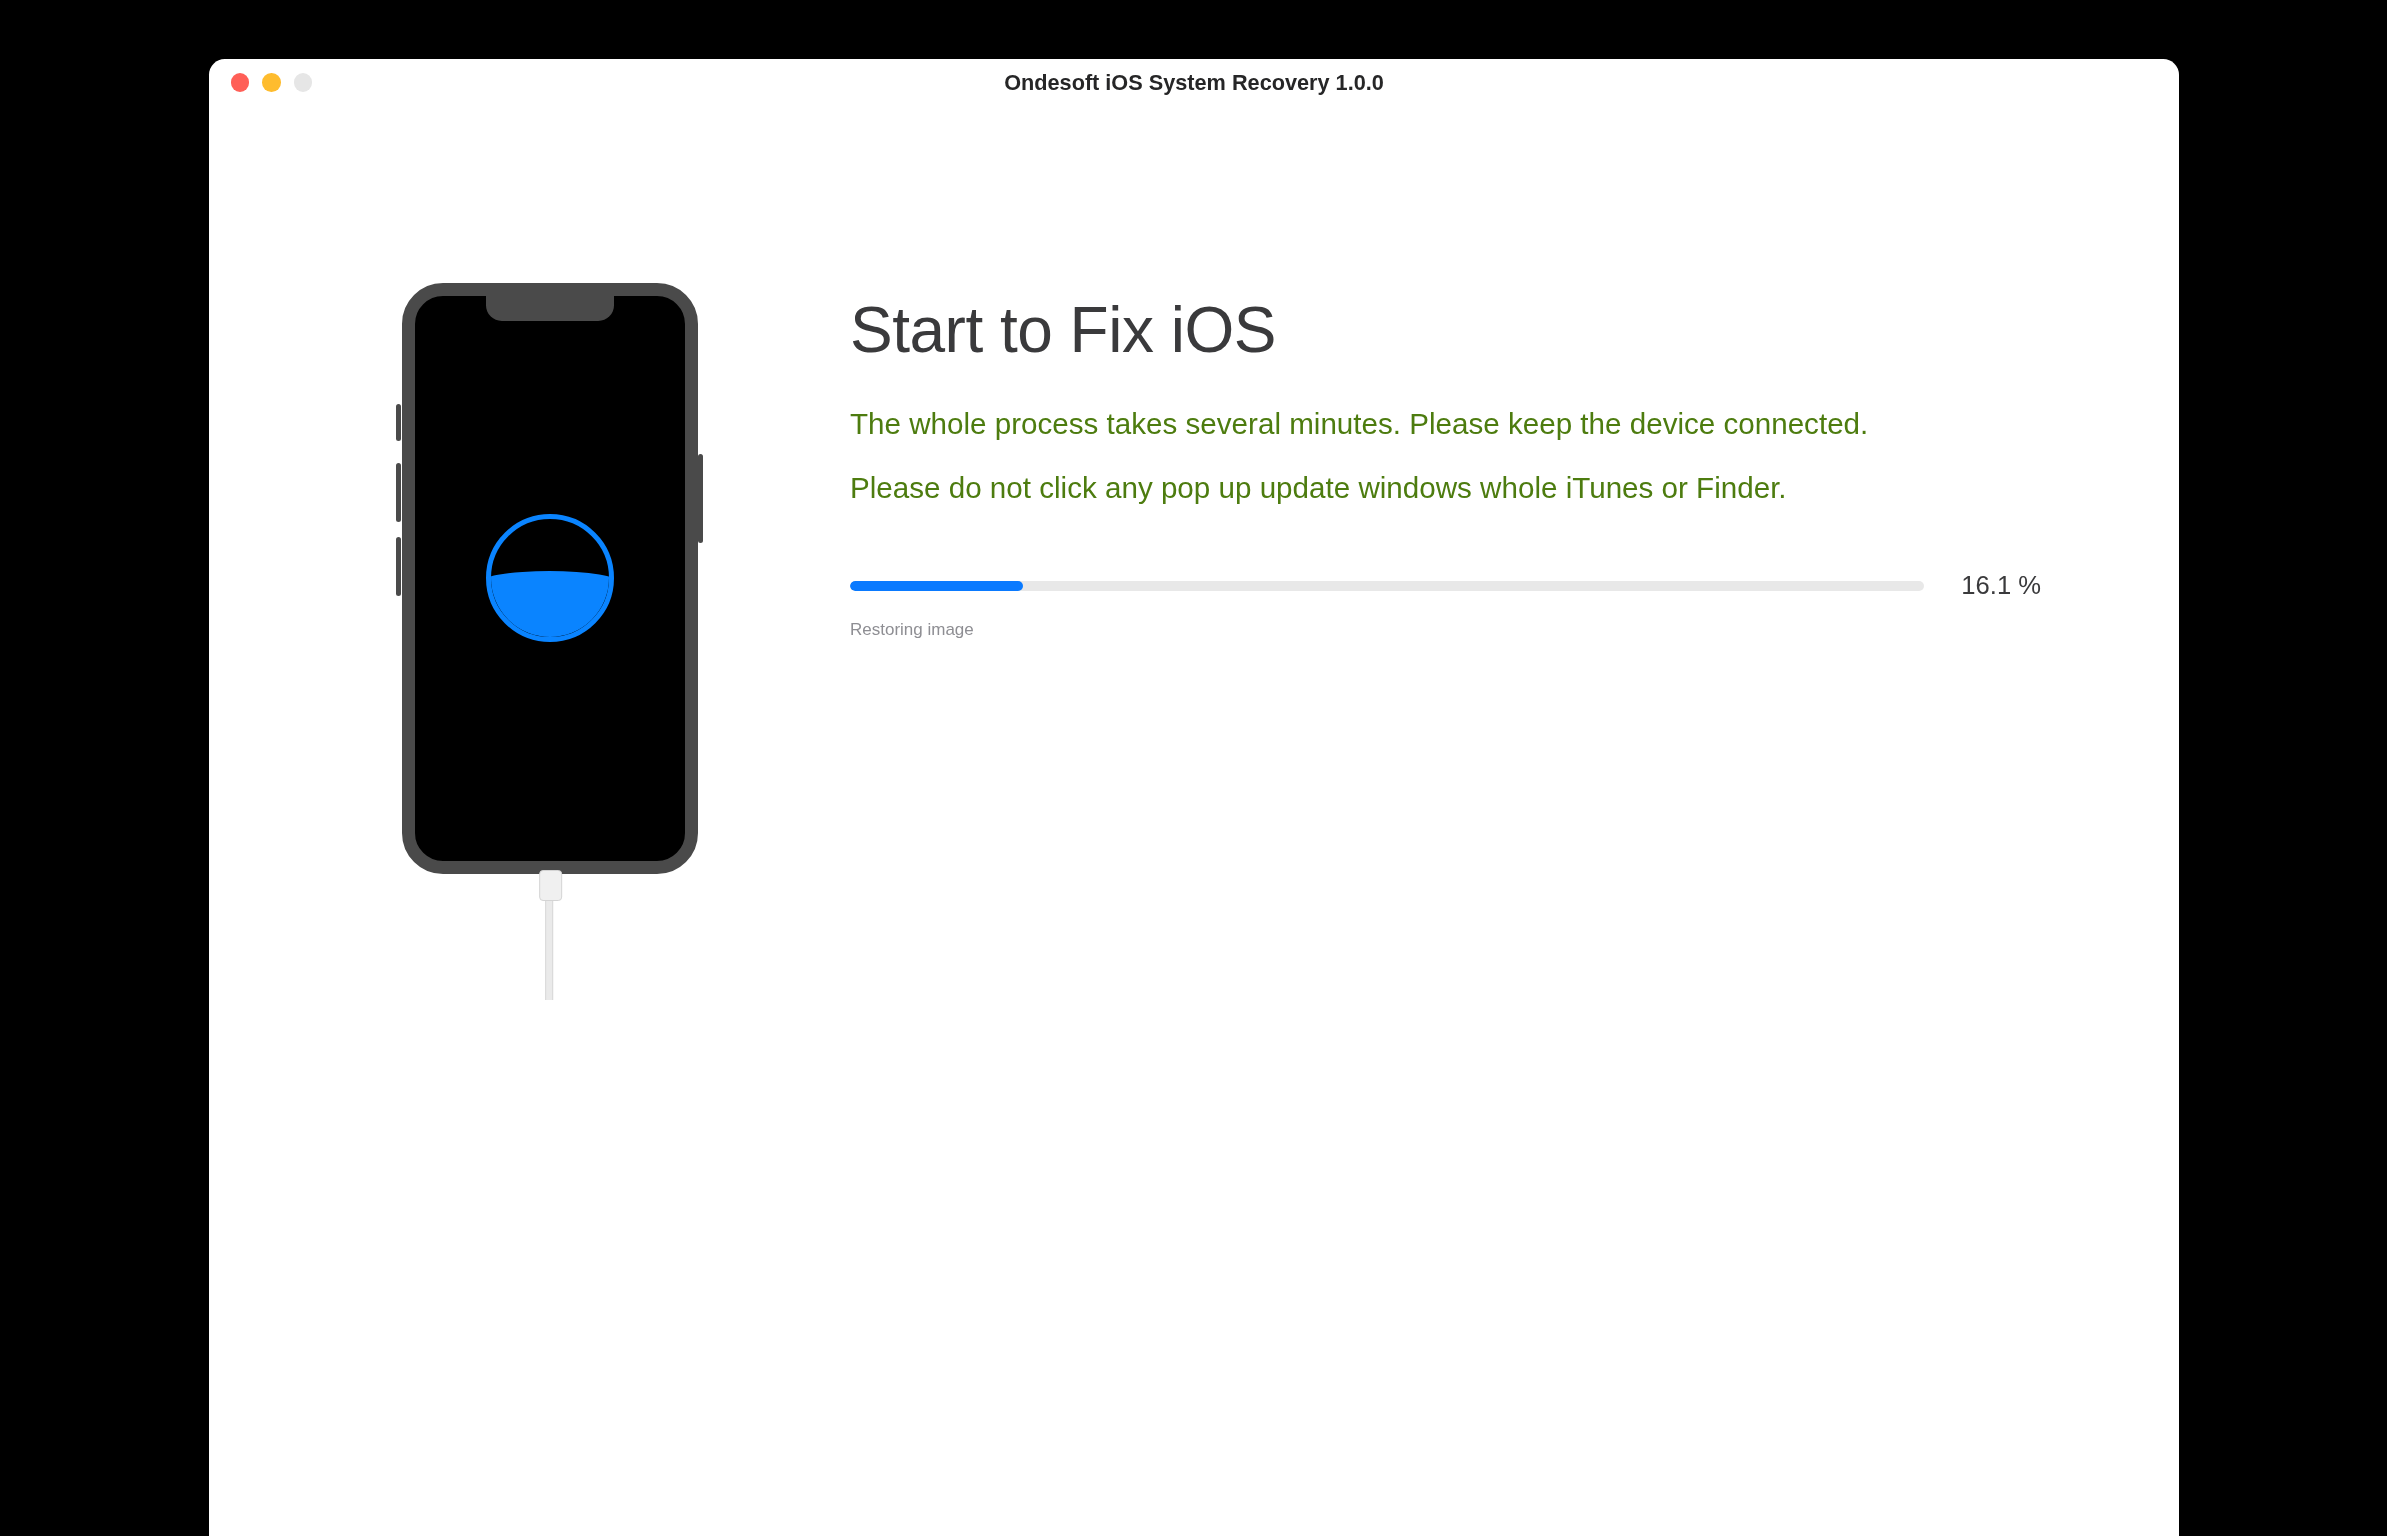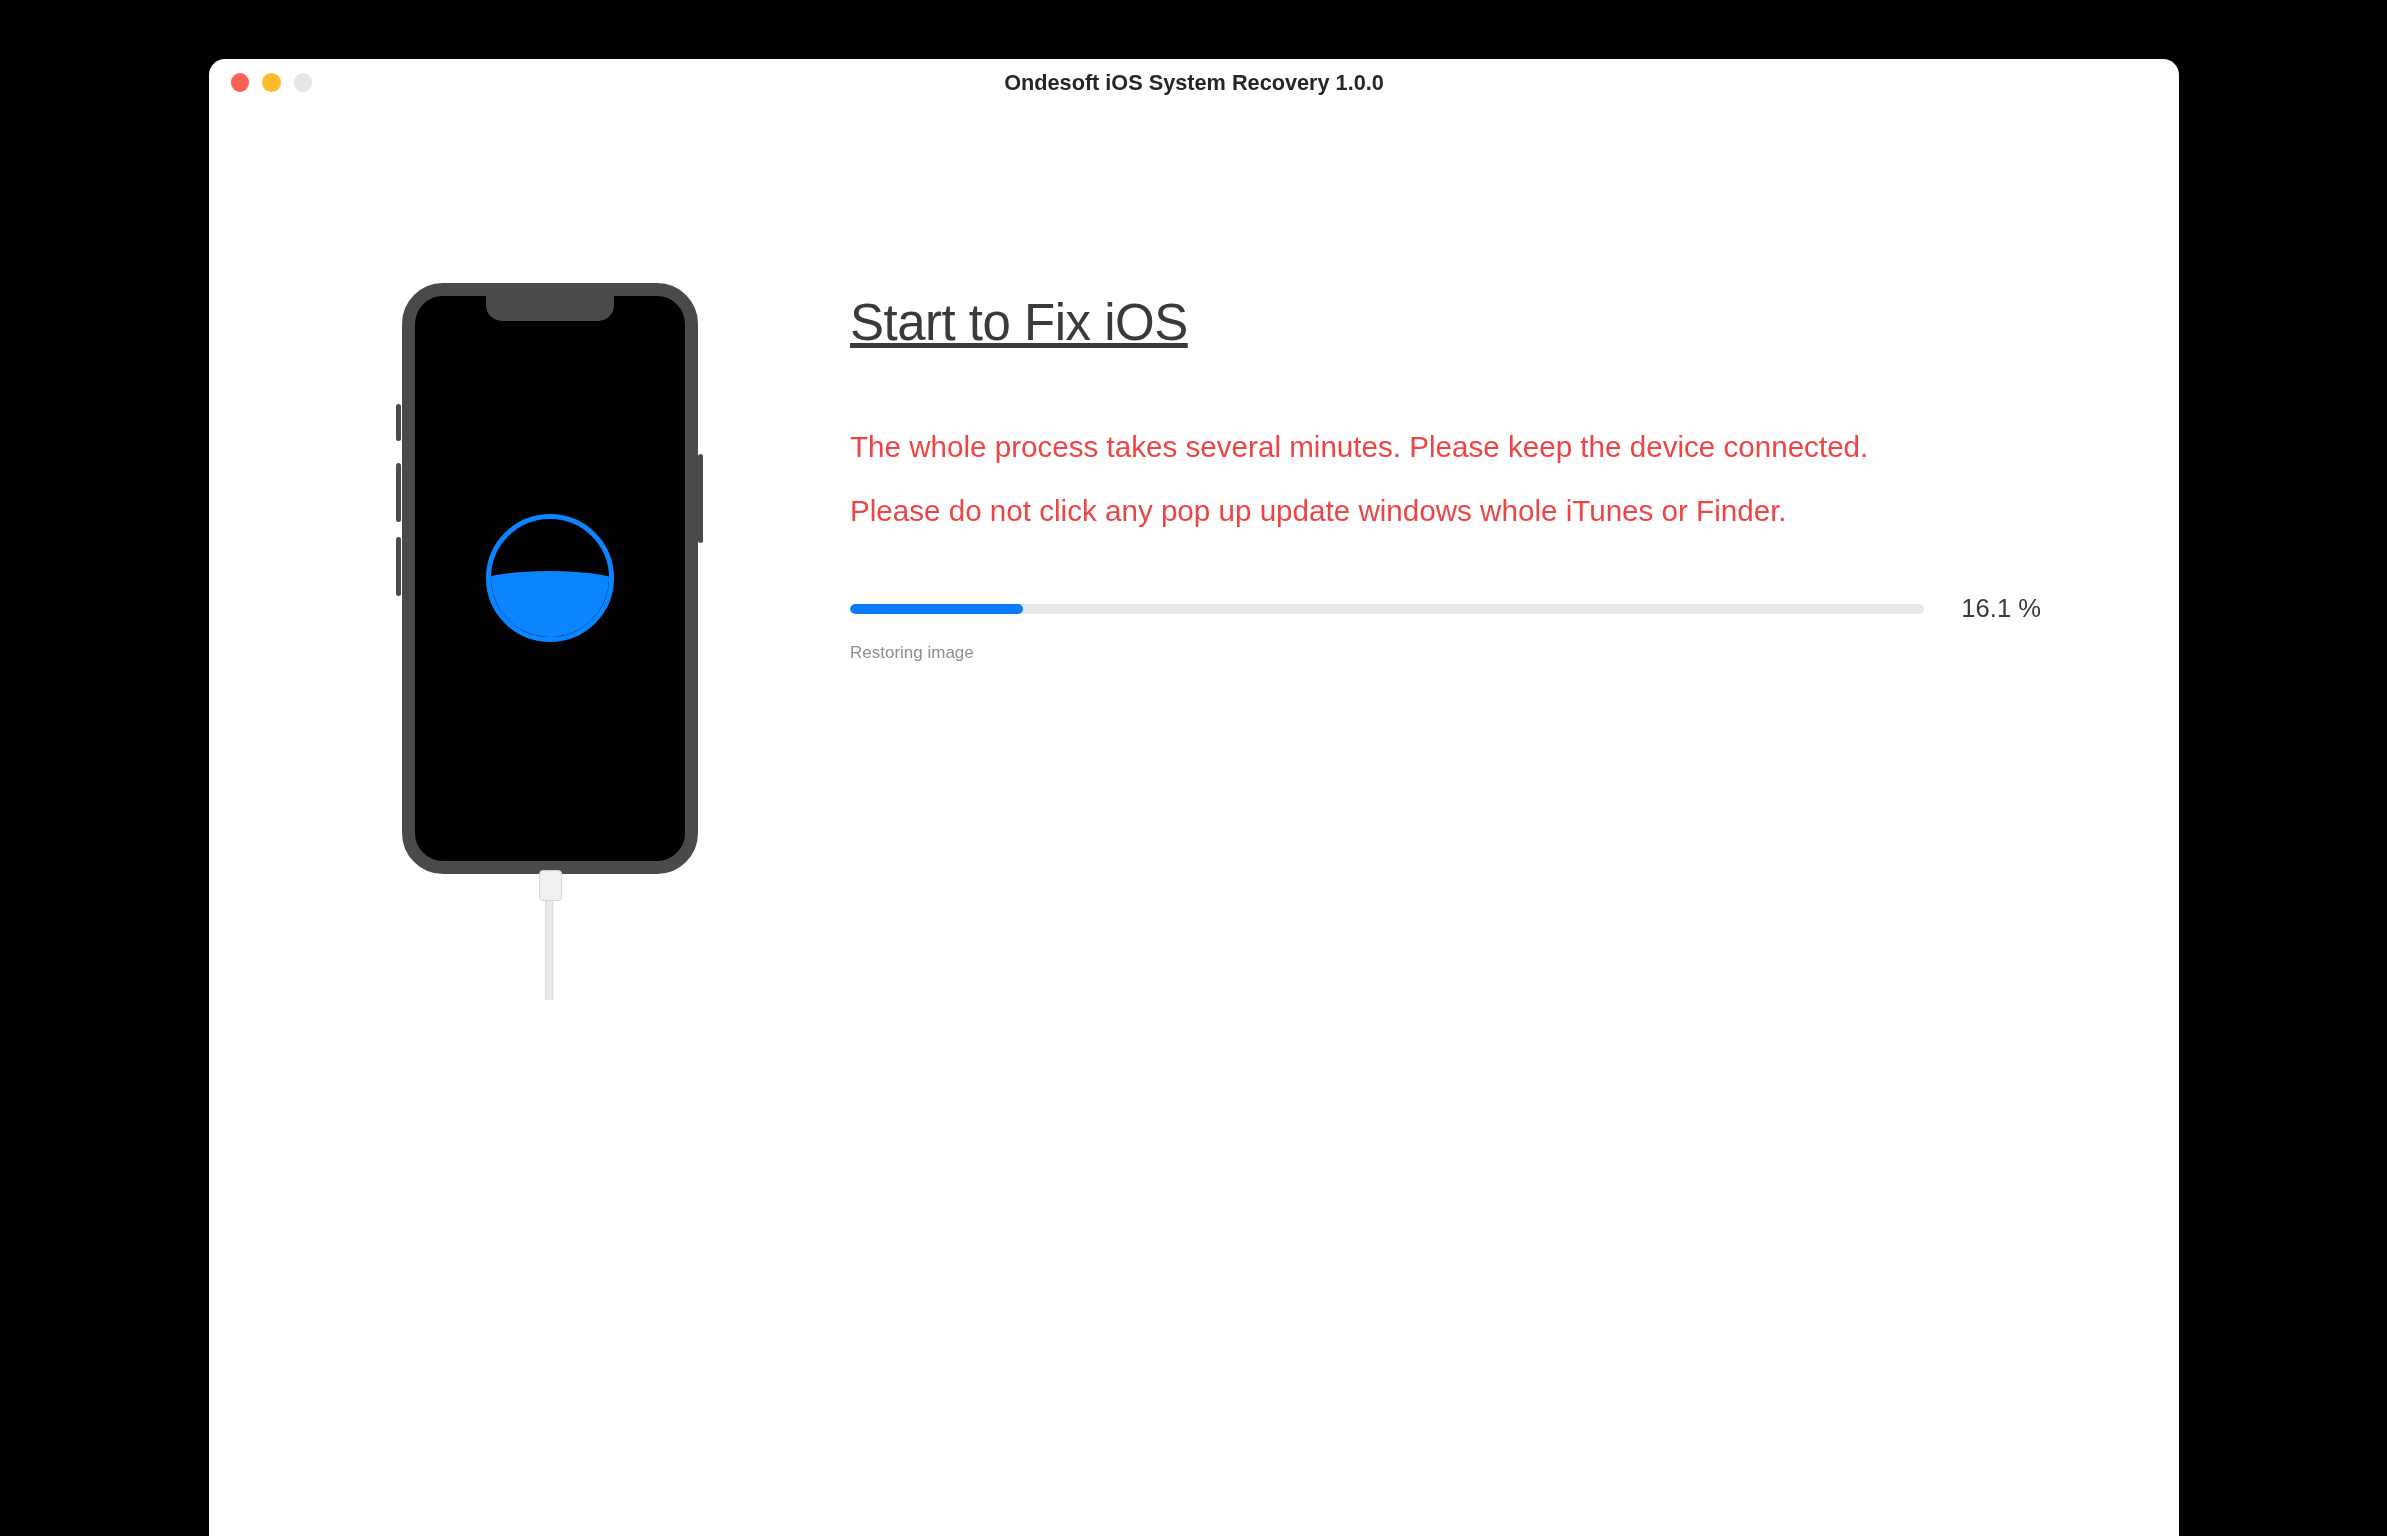--- a/index.html
+++ b/index.html
@@ -171,30 +171,29 @@
       border-left: 1px solid #d8d8d8;
       border-right: 1px solid #d8d8d8;
       margin: 0 auto;
     }
     .main-col {
       flex: 1;
       padding-top: 19.7px;
       padding-right: 39px;
     }
     .main-title {
-      font-size: 51px;
+      font-size: 64px;
       font-weight: 400;
       color: #3a3a3c;
-      margin-bottom: 74px;
+      margin-bottom: 36px;
       letter-spacing: -0.5px;
-      text-decoration: underline;
     }
     .desc {
       font-size: 29.6px;
-      color: #ef4444;
+      color: #4d7c0f;
       line-height: 1.45;
       margin-bottom: 21.7px;
       font-weight: 400;
     }
     .progress-area {
       margin-top: 61px;
       display: flex;
       align-items: center;
       gap: 37px;
     }

